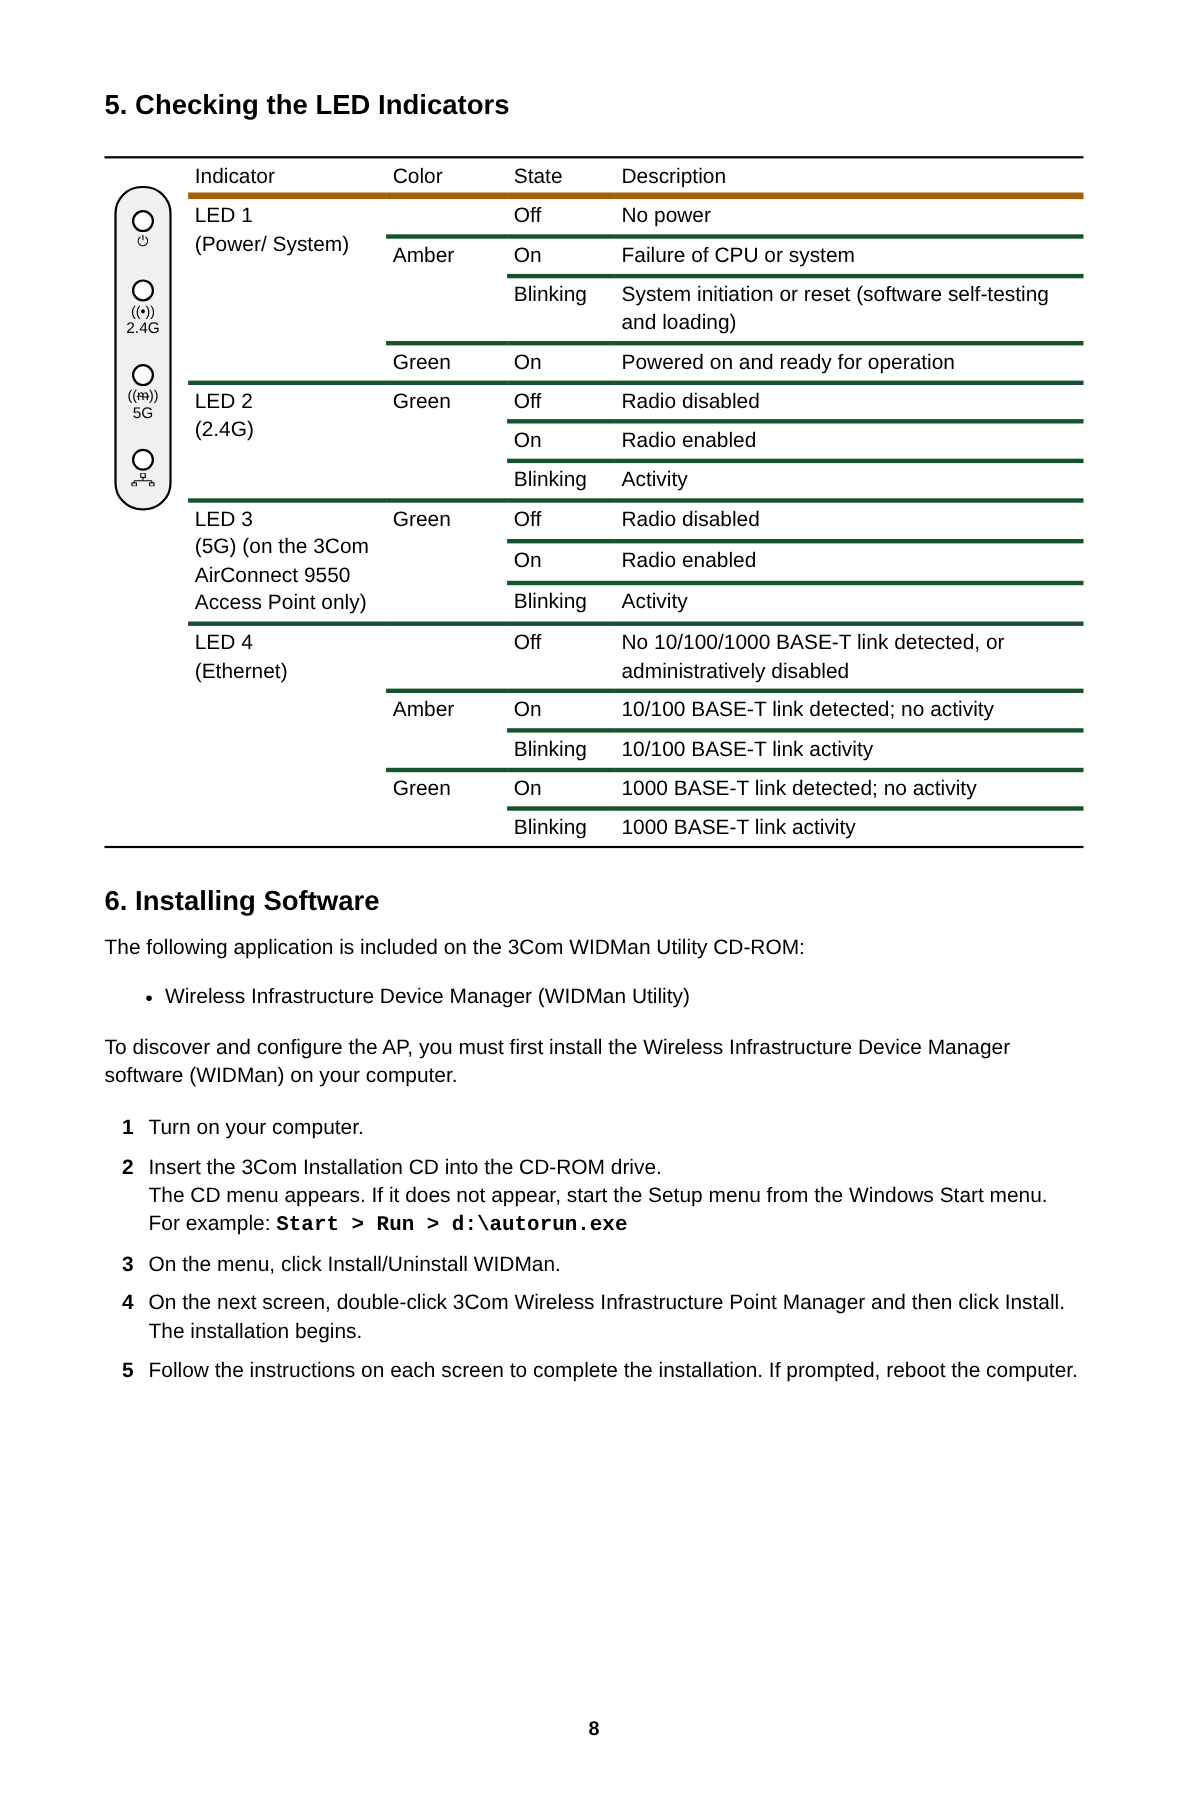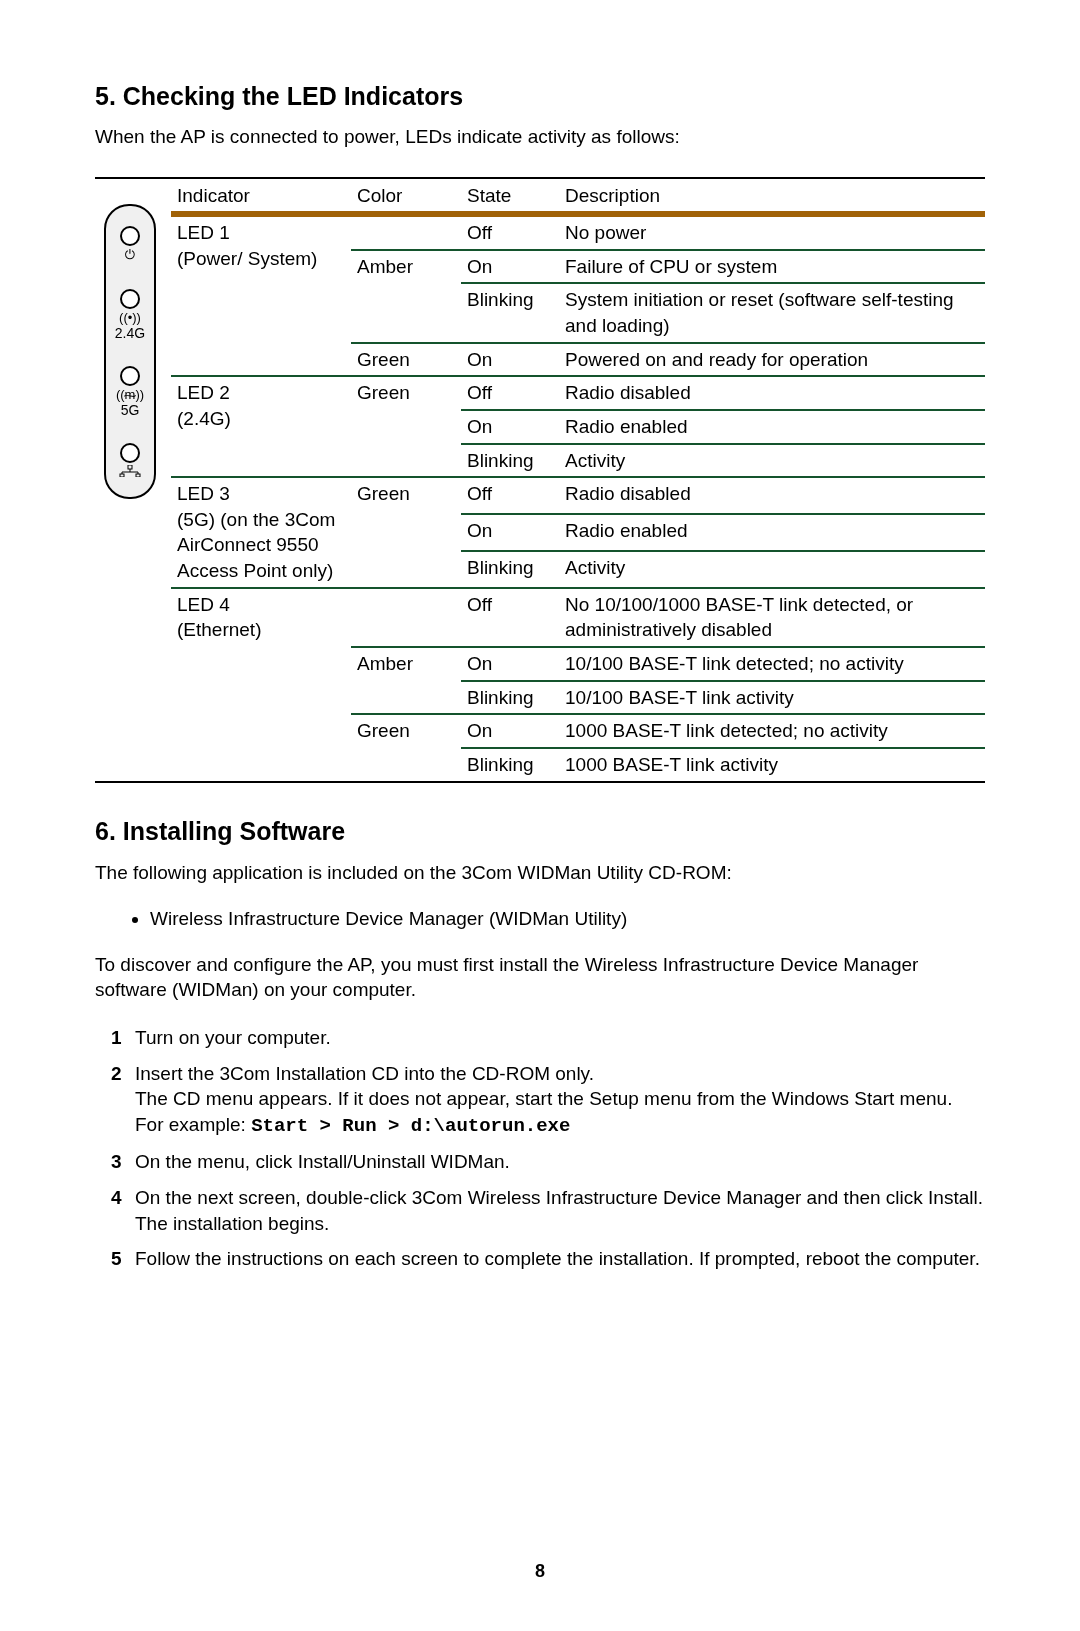--- a/index.html
+++ b/index.html
@@ -88,21 +88,21 @@
     font-weight: 400;
     padding: 4px 6px 2px 6px;
     border-bottom: 6px solid #a16207;
     vertical-align: bottom;
   }
   .led-table td {
     padding: 3px 6px;
     vertical-align: top;
   }
   .led-table td.top-rule {
-    border-top: 2px solid #14532d;
+    border-top: 4px solid #14532d;
   }
   .led-table td.ind {
     width: 168px;
   }
   .led-table td.col-color {
     width: 98px;
   }
   .led-table td.col-state {
     width: 86px;
   }
@@ -155,21 +155,20 @@
   }
   .step-sub {
   }
 </style>
 </head>
 <body>
 
 <div class="page">
 
   <h2 class="section">5.  Checking the LED Indicators</h2>
-  <p class="body">When the AP is connected to power, LEDs indicate activity as follows:</p>
 
   <div class="led-table-wrap">
 
     <div class="led-figure">
       <div class="device">
         <div class="cluster">
           <div class="circ"></div>
           <div class="sym">⏻</div>
         </div>
         <div class="cluster" style="margin-top:18px;">
@@ -312,29 +311,29 @@
     <h2 class="section">6.  Installing Software</h2>
     <p class="body-tight">The following application is included on the 3Com WIDMan Utility CD-ROM:</p>
     <ul class="bul">
       <li>Wireless Infrastructure Device Manager (WIDMan Utility)</li>
     </ul>
     <p class="body">To discover and configure the AP, you must first install the Wireless Infrastructure Device Manager software (WIDMan) on your computer.</p>
 
     <ol class="steps">
       <li>Turn on your computer.</li>
       <li>
-        <span>Insert the 3Com Installation CD into the CD-ROM only.</span>
+        <span>Insert the 3Com Installation CD into the CD-ROM drive.</span>
         <div class="step-sub">
           <span>The CD menu appears. If it does not appear, start the Setup menu from the Windows Start menu. For example: </span><span class="mono">Start &gt; Run &gt; d:\autorun.exe</span>
         </div>
       </li>
       <li>
         <span>On the menu, click </span><span class="b">Install/Uninstall WIDMan</span><span>.</span>
       </li>
       <li>
-        <span>On the next screen, double-click </span><span class="b">3Com Wireless Infrastructure Device Manager</span><span> and then click </span><span class="b">Install</span><span>. The installation begins.</span>
+        <span>On the next screen, double-click </span><span class="b">3Com Wireless Infrastructure Point Manager</span><span> and then click </span><span class="b">Install</span><span>. The installation begins.</span>
       </li>
       <li>Follow the instructions on each screen to complete the installation. If prompted, reboot the computer.</li>
     </ol>
   </div>
 
   <div class="pagenum">8</div>
 </div>
 
 </body></html>

